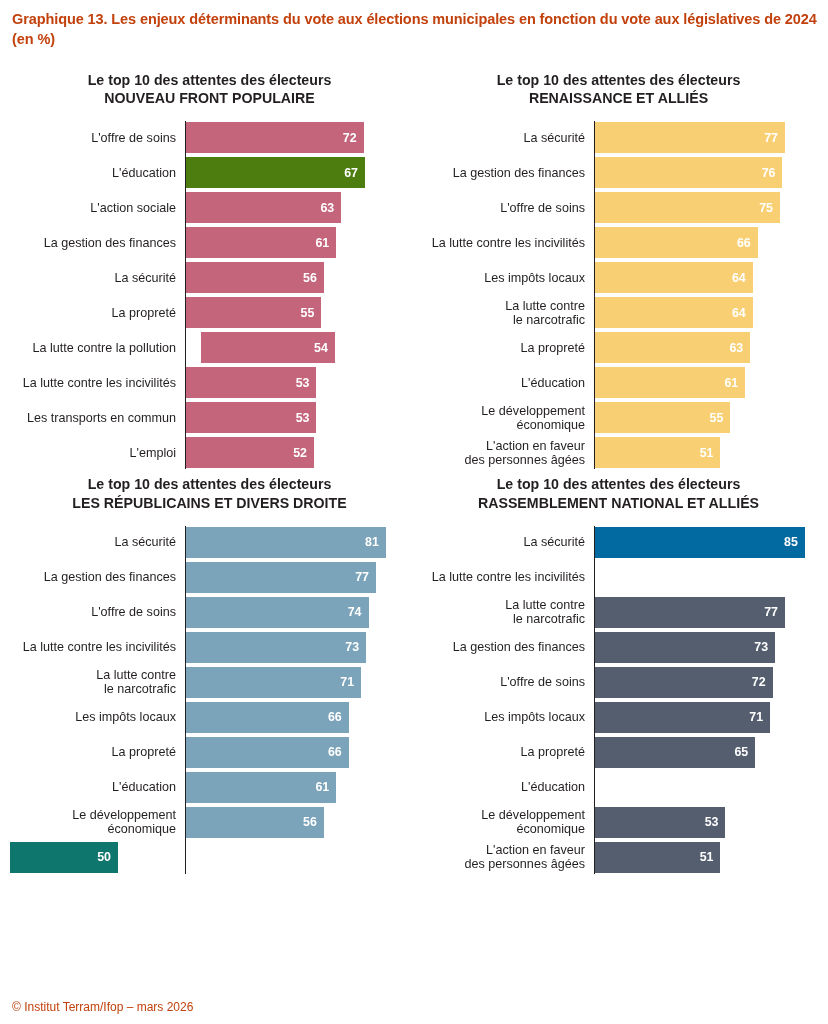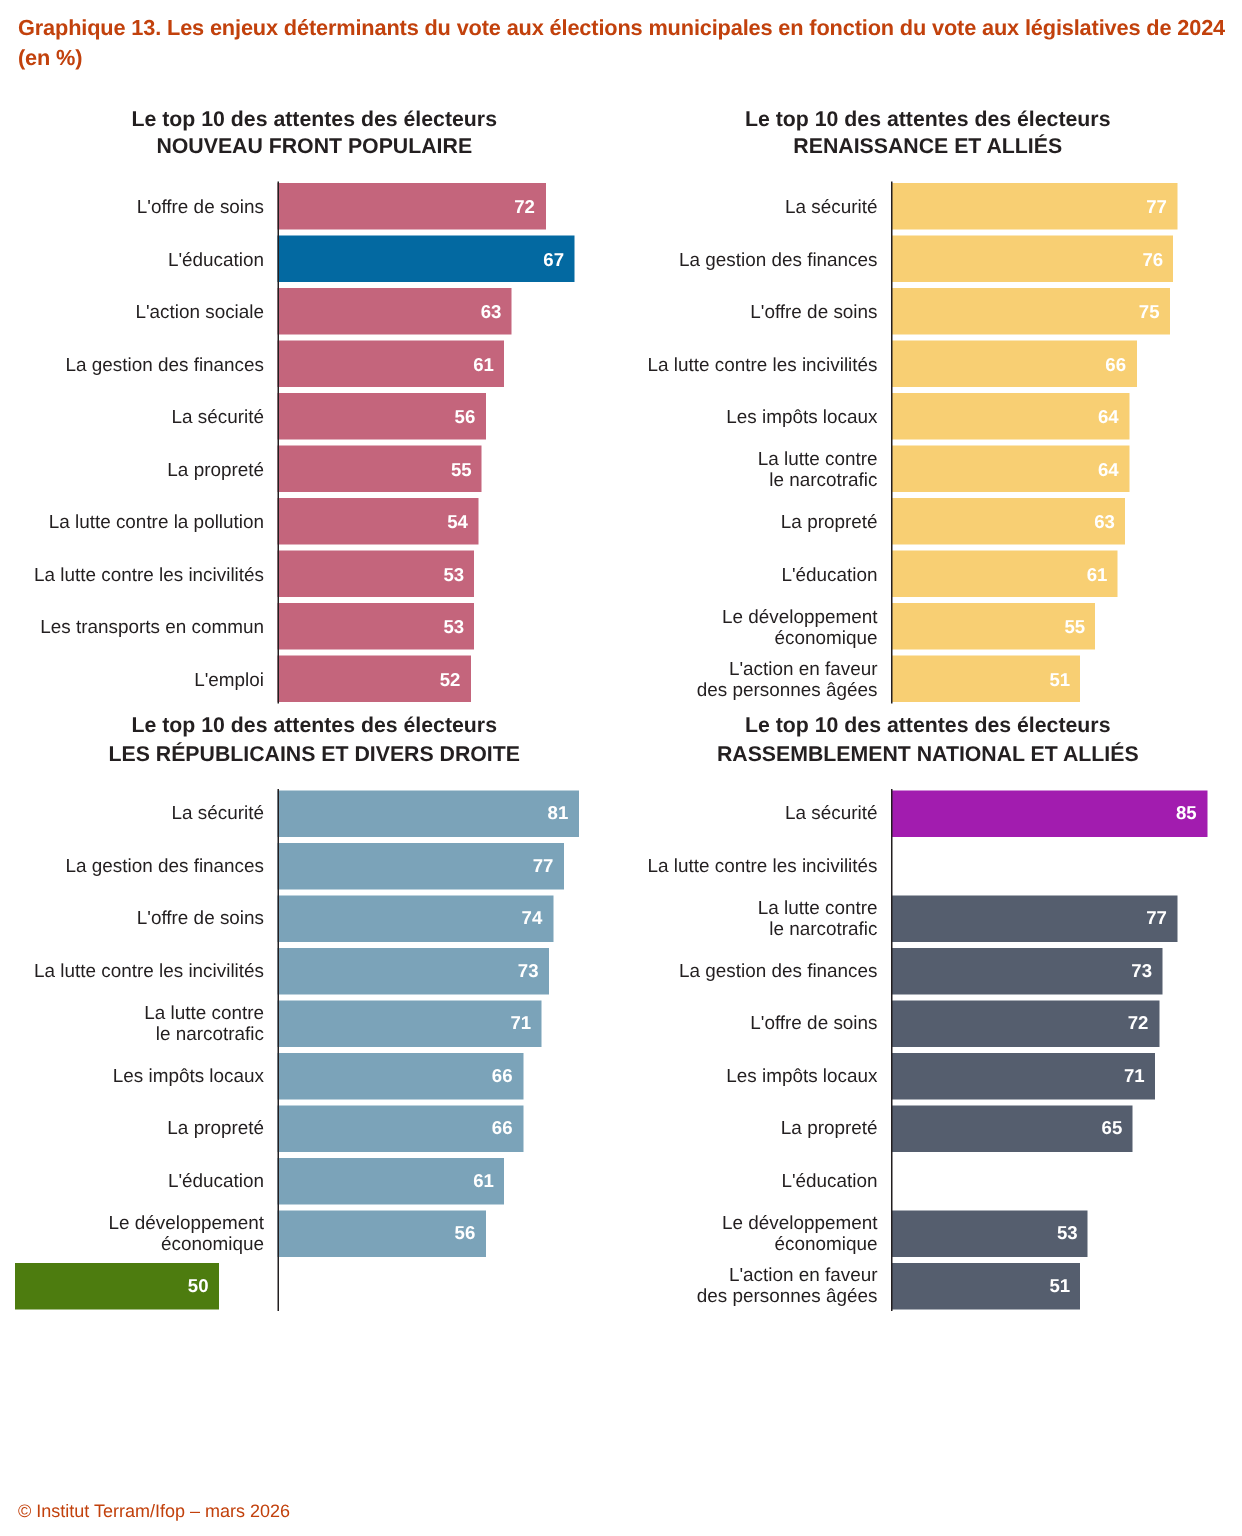--- a/index.html
+++ b/index.html
@@ -133,21 +133,21 @@
               <div class="row-label">L'offre de soins</div>
               <div class="bar-area">
                 <div class="bar" style="background: rgb(196, 101, 124); width: 178.56px;">
                   <span>72</span>
                 </div>
               </div>
             </div>
             <div class="row">
               <div class="row-label">L'éducation</div>
               <div class="bar-area">
-                <div class="bar" style="background: #0369a1; width: 198px;">
+                <div class="bar" style="background: #4d7c0f; width: 180px;">
                   <span>67</span>
                 </div>
               </div>
             </div>
             <div class="row">
               <div class="row-label">L'action sociale</div>
               <div class="bar-area">
                 <div class="bar" style="background: rgb(196, 101, 124); width: 156.24px;">
                   <span>63</span>
                 </div>
@@ -173,21 +173,21 @@
               <div class="row-label">La propreté</div>
               <div class="bar-area">
                 <div class="bar" style="background: rgb(196, 101, 124); width: 136.4px;">
                   <span>55</span>
                 </div>
               </div>
             </div>
             <div class="row">
               <div class="row-label">La lutte contre la pollution</div>
               <div class="bar-area">
-                <div class="bar" style="background: rgb(196, 101, 124); width: 133.92px;">
+                <div class="bar" style="background: rgb(196, 101, 124); width: 133.92px; margin-left: 16px;">
                   <span>54</span>
                 </div>
               </div>
             </div>
             <div class="row">
               <div class="row-label">La lutte contre les incivilités</div>
               <div class="bar-area">
                 <div class="bar" style="background: rgb(196, 101, 124); width: 131.44px;">
                   <span>53</span>
                 </div>
@@ -380,41 +380,41 @@
             <div class="row">
               <div class="row-label">Le développement<br>économique</div>
               <div class="bar-area">
                 <div class="bar" style="background: rgb(123, 163, 185); width: 138.88px;">
                   <span>56</span>
                 </div>
               </div>
             </div>
             <div class="row">
               <div class="bar-area">
-                <div class="bar" style="background: #4d7c0f; width: 136px;">
+                <div class="bar" style="background: #0f766e; width: 108px;">
                   <span>50</span>
                 </div>
               </div>
             </div>
           </div>
         <div class="axis"></div>
       </div>
     </div>
 
     <div class="panel">
       <div class="panel-title">
         <span>Le top 10 des attentes des électeurs</span>
         <span class="sub">RASSEMBLEMENT NATIONAL ET ALLIÉS</span>
       </div>
       <div class="panel-body">
         <div class="rows">
             <div class="row">
               <div class="row-label">La sécurité</div>
               <div class="bar-area">
-                <div class="bar" style="background: #a21caf; width: 210.8px;">
+                <div class="bar" style="background: #0369a1; width: 210.8px;">
                   <span>85</span>
                 </div>
               </div>
             </div>
             <div class="row">
               <div class="row-label">La lutte contre les incivilités</div>
             </div>
             <div class="row">
               <div class="row-label">La lutte contre<br>le narcotrafic</div>
               <div class="bar-area">

